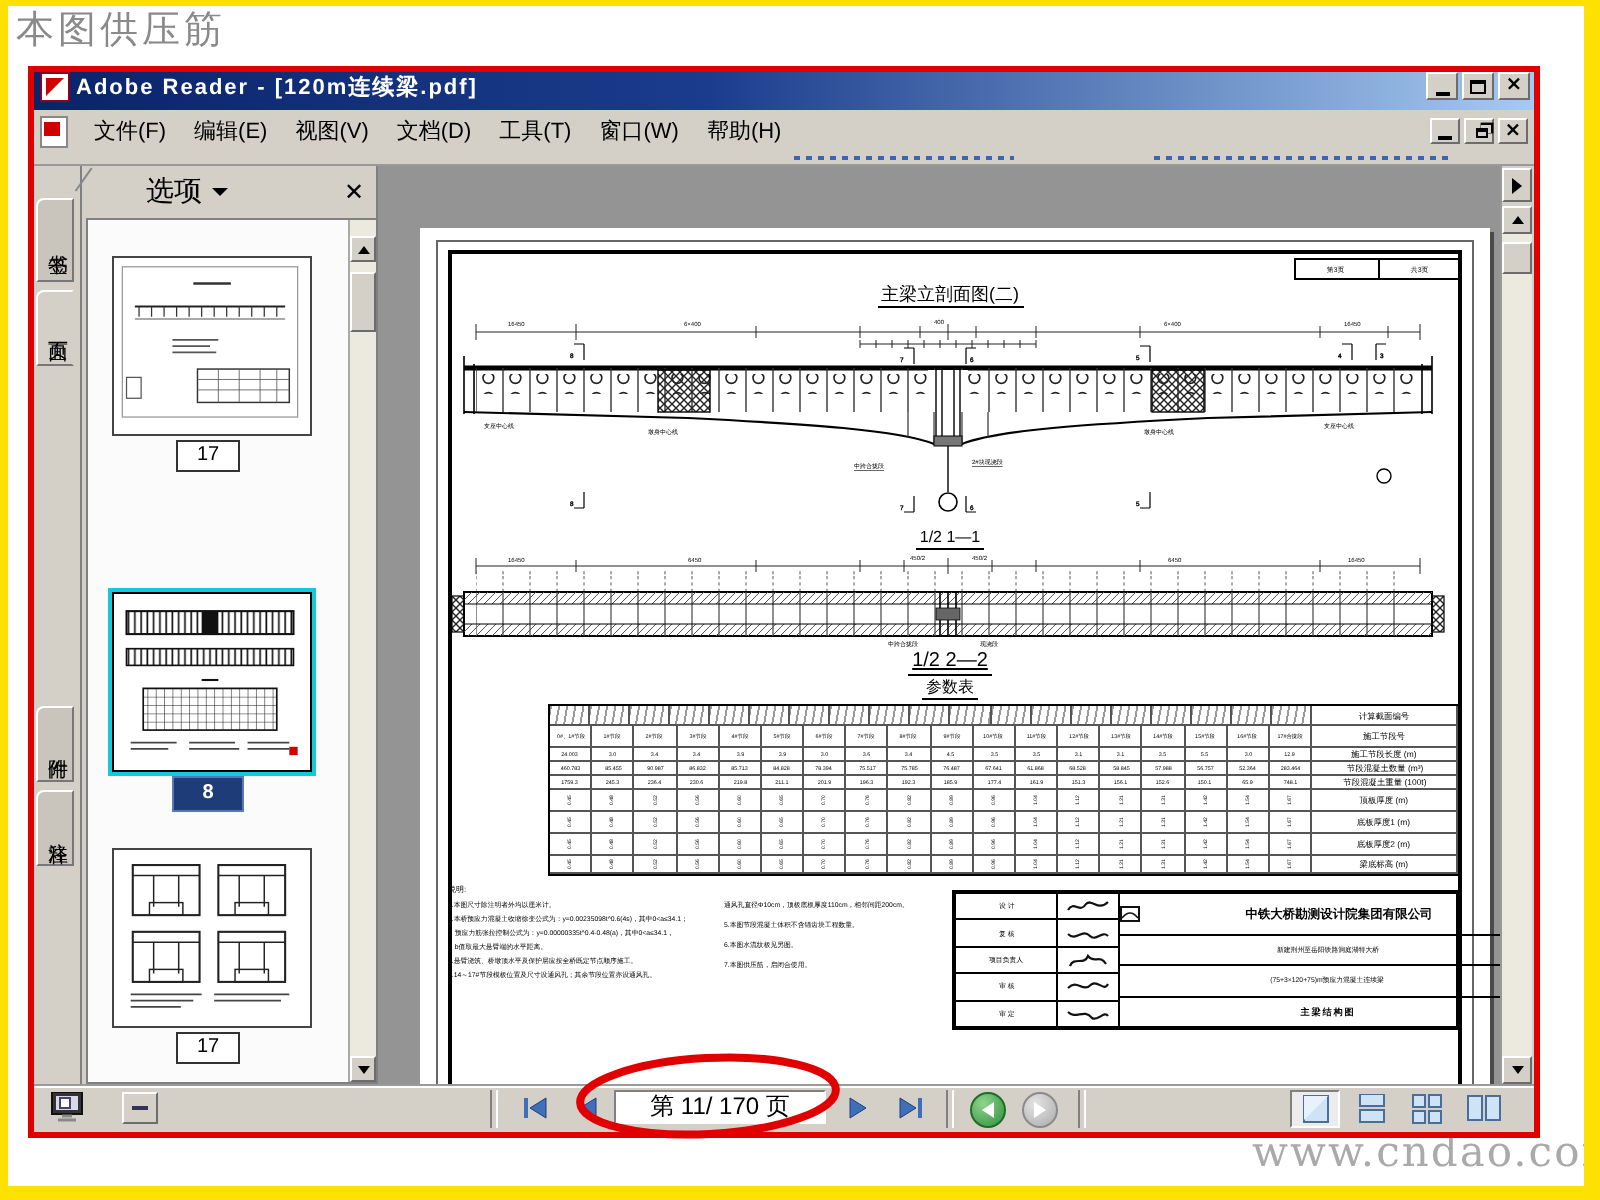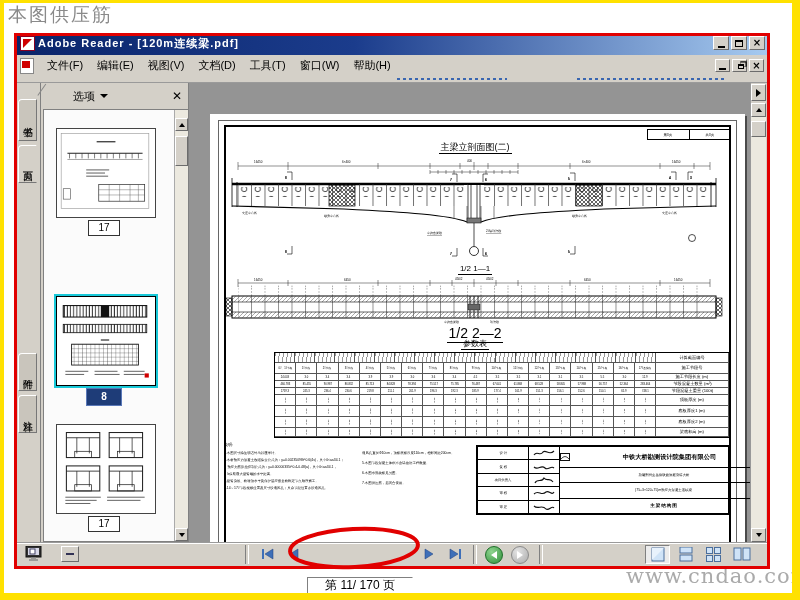--- a/index.html
+++ b/index.html
@@ -43,21 +43,21 @@
   
   #tabstrip{flex:0 0 23px;background:#D4D0C8;border-right:1px solid #808080;position:relative;}
   .vtab{position:absolute;left:1px;width:19px;background:#C9C5BC;border:1px solid;border-color:#fff #777 #777 #fff;
     border-radius:4px 0 0 0;display:flex;align-items:center;justify-content:center;
     writing-mode:vertical-rl;text-orientation:upright;font-size:10px;letter-spacing:1px;color:#000;box-sizing:border-box;}
   .vtab.active{background:#D4D0C8;border-right-color:#D4D0C8;}
   
   #thumbpanel{flex:0 0 147px;background:#D4D0C8;display:flex;flex-direction:column;border-right:1px solid #808080;}
   #panel-header{height:26px;flex:0 0 26px;display:flex;align-items:center;padding:0 6px;position:relative;}
   #panel-header .diag{position:absolute;left:2px;top:2px;width:14px;height:20px;border-top:1px solid #888;transform:rotate(-55deg);}
-  #options-label{font-size:11px;margin-left:26px;}
+  #options-label{font-size:14px;margin-left:26px;}
   .dd-arrow{width:0;height:0;border-left:4px solid transparent;border-right:4px solid transparent;border-top:4px solid #000;margin-left:5px;}
   #panel-close{margin-left:auto;font-size:12px;font-weight:bold;line-height:12px;}
   #panel-body{flex:1;background:#FBFBFB;position:relative;border:1px solid #808080;border-right:none;margin-left:2px;}
   .thumb{position:absolute;background:#fff;border:1px solid #444;}
   .thumb.selected{border:1px solid #000;outline:2px solid #17C8D8;}
   .thumb-label{position:absolute;border:1px solid #333;background:#fff;font-size:10px;text-align:center;line-height:13px;}
   .thumb-label.selected{background:#1E3C78;color:#fff;font-weight:bold;border:1px solid #5A78B8;line-height:15px;}
   
   .sbar{position:absolute;right:0;top:0;bottom:0;width:13px;background:#ECE9DF;border-left:1px solid #aaa;}
   .sbtn{position:absolute;left:0;width:13px;height:13px;background:#D4D0C8;border:1px solid;border-color:#fff #6c6c6c #6c6c6c #fff;
@@ -104,21 +104,21 @@
   #scrollcol{flex:0 0 16px;background:#D4D0C8;position:relative;border-left:1px solid #999;}
   #scrollcol .sbtn{width:15px;height:14px;}
   #overflow-btn{position:absolute;left:0;top:1px;width:15px;height:17px;background:#D4D0C8;border:1px solid;
     border-color:#fff #6c6c6c #6c6c6c #fff;box-sizing:border-box;display:flex;align-items:center;justify-content:center;}
   #vtrack{position:absolute;left:0;top:20px;bottom:0;width:15px;background:#ECE9DF;}
   
   #statusbar{height:23px;flex:0 0 23px;background:#D4D0C8;border-top:1px solid #9a9a9a;box-shadow:inset 0 1px 0 #fff;position:relative;}
   .ssep{position:absolute;top:2px;bottom:2px;width:2px;border-left:1px solid #808080;border-right:1px solid #fff;}
   .navbtn{position:absolute;top:2px;width:24px;height:18px;display:flex;align-items:center;justify-content:center;}
   #pagebox{position:absolute;left:290px;top:2px;width:106px;height:17px;background:#fff;border:1px solid;
-    border-color:#808080 #fff #fff #808080;box-sizing:border-box;font-size:12px;text-align:center;line-height:15px;white-space:nowrap;overflow:hidden;margin-top:32px;}
+    border-color:#808080 #fff #fff #808080;box-sizing:border-box;font-size:12px;text-align:center;line-height:15px;white-space:nowrap;overflow:hidden;}
   .circbtn{position:absolute;top:3px;width:16px;height:16px;border-radius:50%;display:flex;align-items:center;justify-content:center;}
   .layoutbtn{position:absolute;top:2px;width:25px;height:19px;display:flex;align-items:center;justify-content:center;}
   .layoutbtn.pressed{background:#ECECEC;border:1px solid;border-color:#808080 #fff #fff #808080;box-sizing:border-box;}
   #sb-icon2{position:absolute;left:44px;top:3px;width:18px;height:16px;background:#D4D0C8;border:1px solid;
     border-color:#fff #6c6c6c #6c6c6c #fff;box-sizing:border-box;display:flex;align-items:center;justify-content:center;}
   #sb-icon2 .dash{width:8px;height:2px;background:#335;}
   
   #oval{position:absolute;left:284px;top:524px;width:140px;height:50px;z-index:40;pointer-events:none;}
 </style>
 </head>
@@ -385,21 +385,21 @@
           <rect x="2" y="22" width="6" height="18" fill="url(#xh)" stroke="#000" stroke-width="0.6"></rect>
           <rect x="492" y="22" width="6" height="18" fill="url(#xh)" stroke="#000" stroke-width="0.6"></rect>
           <g stroke="#000">
               <path d="M246,20 V42 M250,20 V42 M254,20 V42" stroke-width="0.8"></path>
               <rect x="244" y="28" width="12" height="6" fill="#666" stroke-width="0.4"></rect>
             </g>
           <text font-size="10" transform="translate(220 47) scale(0.3)">中跨合拢段</text>
           <text font-size="10" transform="translate(266 47) scale(0.3)">现浇段</text>
         </svg>
 
-        <div class="dtitle" style="left:210px;top:211px;width:110px;font-size:14px;"><span>1/2 2—2</span></div>
+        <div class="dtitle" style="left:210px;top:211px;width:110px;font-size:10px;text-decoration:underline;"><span>1/2 2—2</span></div>
         <div class="dtitle" style="left:210px;top:224px;width:110px;font-size:8px;"><span>参数表</span></div>
 
         <div id="ptable">
             <div class="prow r-hatch" style="height: 10px;">
               <div class="pcell">
                 <span class="pt-t"></span>
               </div>
               <div class="pcell">
                 <span class="pt-t"></span>
               </div>

